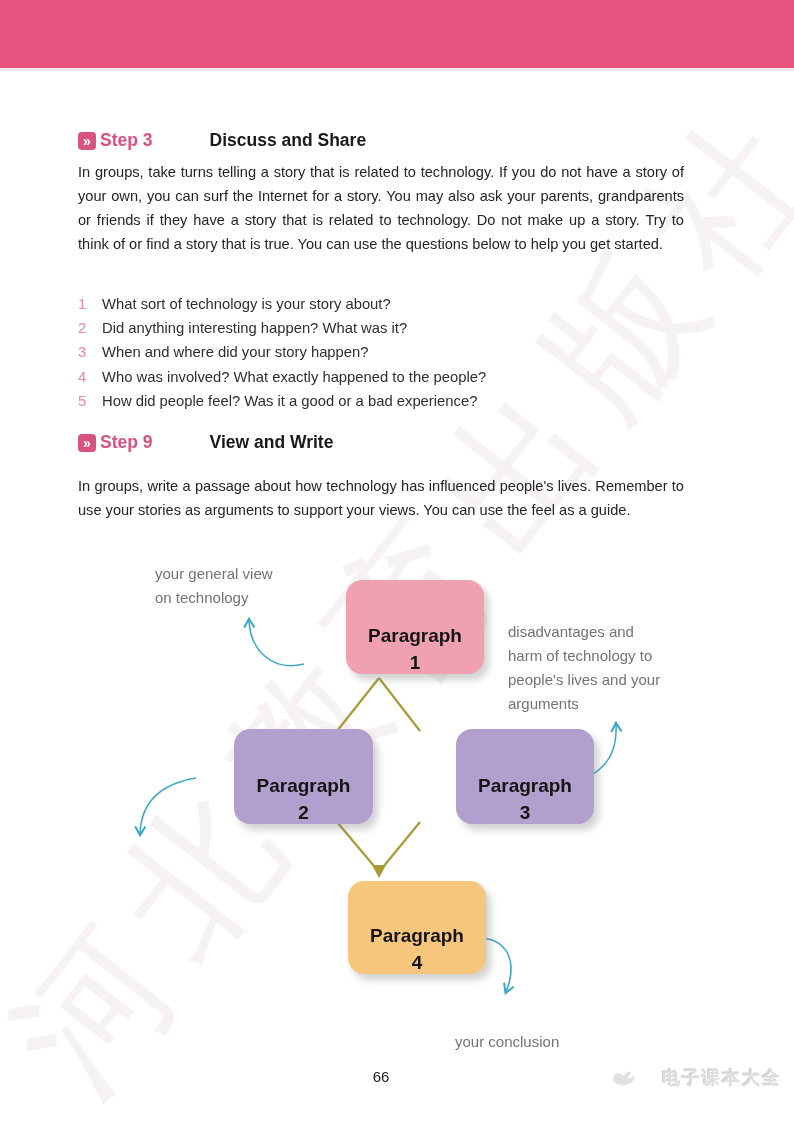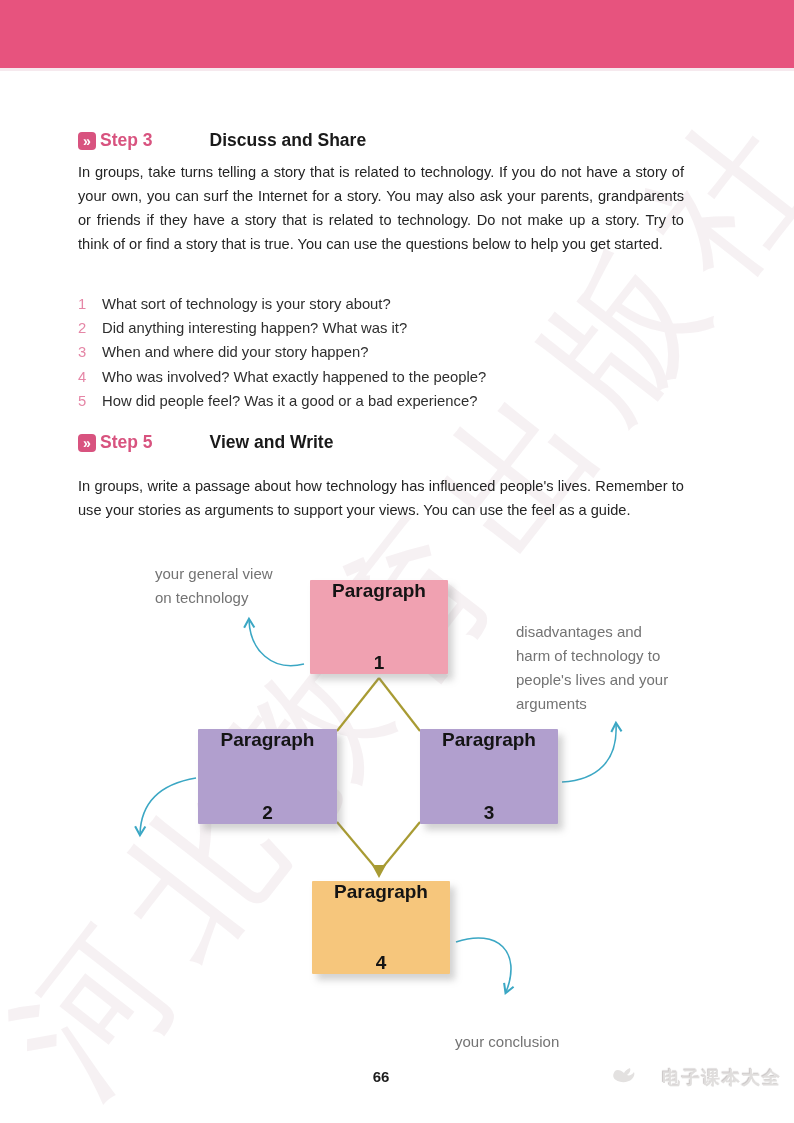--- a/index.html
+++ b/index.html
@@ -30,36 +30,36 @@
   .step-title{color:#1a1a1a;font-weight:bold;font-size:17.5px;margin-left:9px;padding-left:48px;}
   .body-text{position:absolute;left:78px;width:606px;font-size:14.6px;line-height:24px;
     text-align:justify;color:#242424;z-index:1;}
   .body-text.p3{top:160px;} .body-text.p4{top:474px;}
   .q-list{position:absolute;left:78px;top:292px;width:580px;z-index:1;}
   .q-row{display:flex;line-height:24.2px;font-size:14.8px;color:#2e2e2e;}
   .q-num{color:#e586a6;width:24px;flex:0 0 24px;}
   
   .diagram{position:absolute;left:0;top:550px;width:794px;height:480px;z-index:1;}
   .diagram svg{position:absolute;left:0;top:0;}
-  .dbox{position:absolute;border-radius:1px;display:flex;flex-direction:column;align-items:center;
-    justify-content:space-between;gap:5px;font-weight:bold;font-size:19px;color:#141414;
-    box-shadow:5px 6px 7px rgba(125,125,125,0.35);}
+  .dbox{position:absolute;border-radius:16px;display:flex;flex-direction:column;align-items:center;
+    justify-content:flex-end;gap:5px;font-weight:bold;font-size:19px;color:#141414;
+    box-shadow:5px 6px 7px rgba(125,125,125,0.35);margin-left:36px;}
   .dbox.p1{left:310px;top:30px;width:138px;height:94px;}
   .dbox.p2{left:198px;top:179px;width:139px;height:95px;}
   .dbox.p3{left:420px;top:179px;width:138px;height:95px;}
   .dbox.p4{left:312px;top:331px;width:138px;height:93px;}
   .anno{position:absolute;color:#737373;font-size:15px;line-height:24px;white-space:pre-line;z-index:1;}
   .anno.a1{left:155px;top:12px;}
-  .anno.a2{left:508px;top:70px;margin-left:8px;}
+  .anno.a2{left:508px;top:70px;}
   .anno.a3{left:90px;top:297px;}
   .anno.a4{left:455px;top:480px;}
   
   .page-number{position:absolute;left:78px;top:1068px;width:606px;text-align:center;
-    font-weight:bold;font-size:15px;color:#1c1c1c;z-index:1;}
-  .site-watermark{position:absolute;right:12px;top:1066px;display:flex;gap:24px;z-index:1;}
+    font-weight:normal;font-size:15px;color:#1c1c1c;z-index:1;}
+  .site-watermark{position:absolute;right:12px;top:1066px;display:flex;align-items:center;gap:24px;z-index:1;}
   .site-watermark-text{font-weight:bold;font-size:18px;letter-spacing:2px;color:#e0dedd;
     text-shadow:1px 1px 1px #ffffff,-1px -1px 1px #c9c5c5;}
 </style>
 </head>
 <body>
 
 <div class="publisher-watermark">河北教育出版社</div>
 
 <div class="header-bar"></div>
 <div class="logo-seal">冀</div>
@@ -93,21 +93,21 @@
     <span class="q-text">Who was involved? What exactly happened to the people?</span>
   </div>
   <div class="q-row">
     <span class="q-num">5</span>
     <span class="q-text">How did people feel? Was it a good or a bad experience?</span>
   </div>
 </div>
 
 <div class="step-heading s4 content">
   <span class="step-icon">»</span>
-  <span class="step-label">Step 5</span>
+  <span class="step-label">Step 9</span>
   <span class="step-title">View and Write</span>
 </div>
 <div class="body-text p4">In groups, write a passage about how technology has influenced people's lives. Remember to use your stories as arguments to support your views. You can use the feel as a guide.</div>
 
 <div class="diagram">
   <svg width="794" height="480" viewBox="0 0 794 480">
     <defs>
       <marker id="arr" viewBox="0 0 10 10" refX="7" refY="5" markerWidth="8" markerHeight="8" orient="auto">
         <path d="M1,1 L8,5 L1,9" fill="none" stroke="#3ba7c4" stroke-width="1.6"></path>
       </marker>

